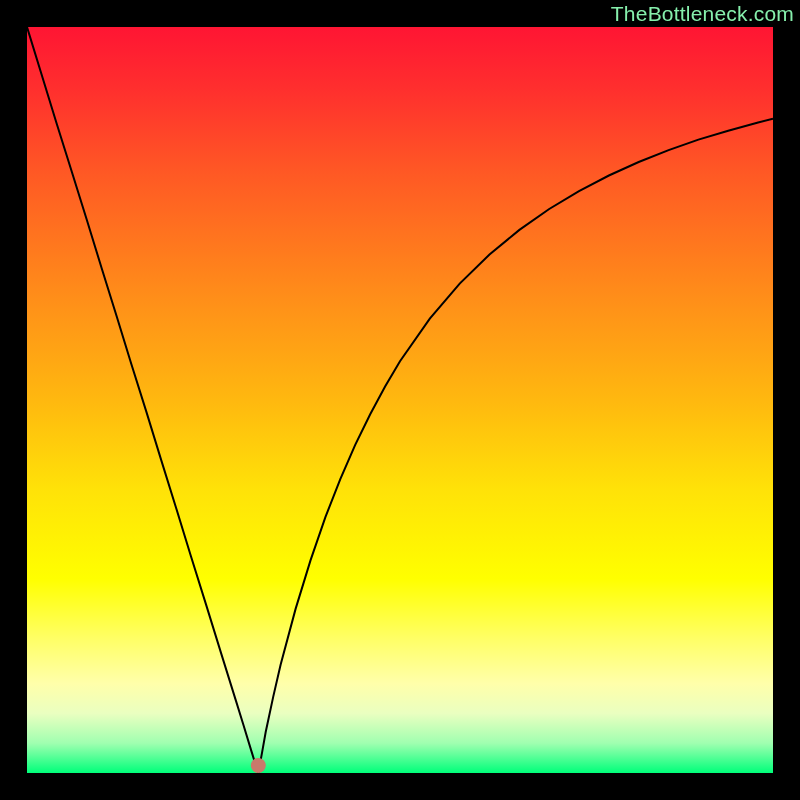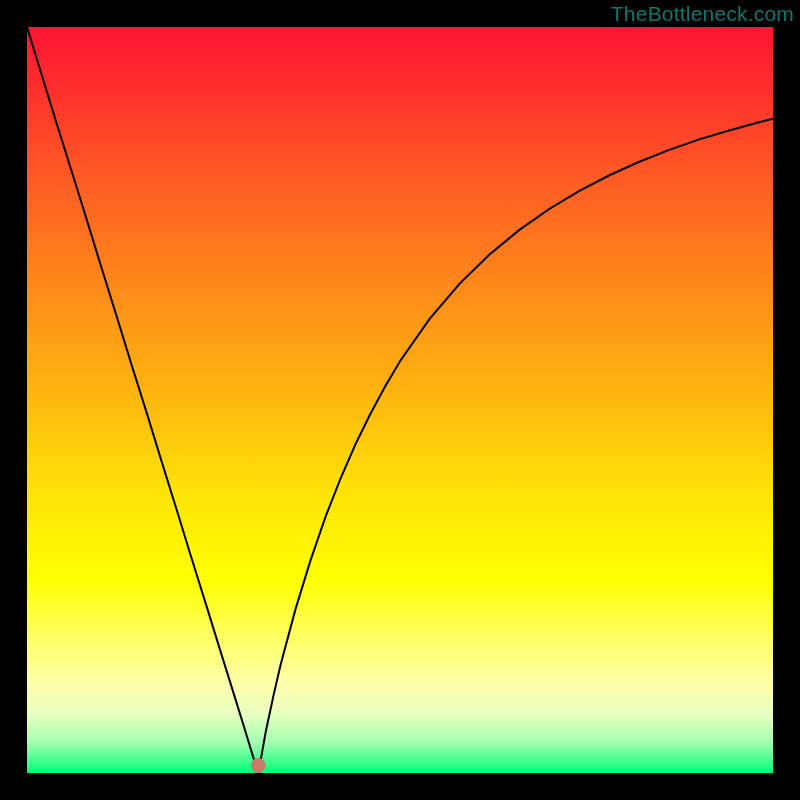--- a/index.html
+++ b/index.html
@@ -16,21 +16,21 @@
     left: 27px;
     top: 27px;
     width: 746px;
     height: 746px;
     background: #000;
   }
   .watermark {
     position: absolute;
     right: 6px;
     top: 2px;
-    color: #0f766e;
+    color: #86efac;
     font-size: 21px;
     font-weight: 500;
     letter-spacing: 0.2px;
   }
   svg {
     display: block;
   }
 </style>
 </head>
 <body>

